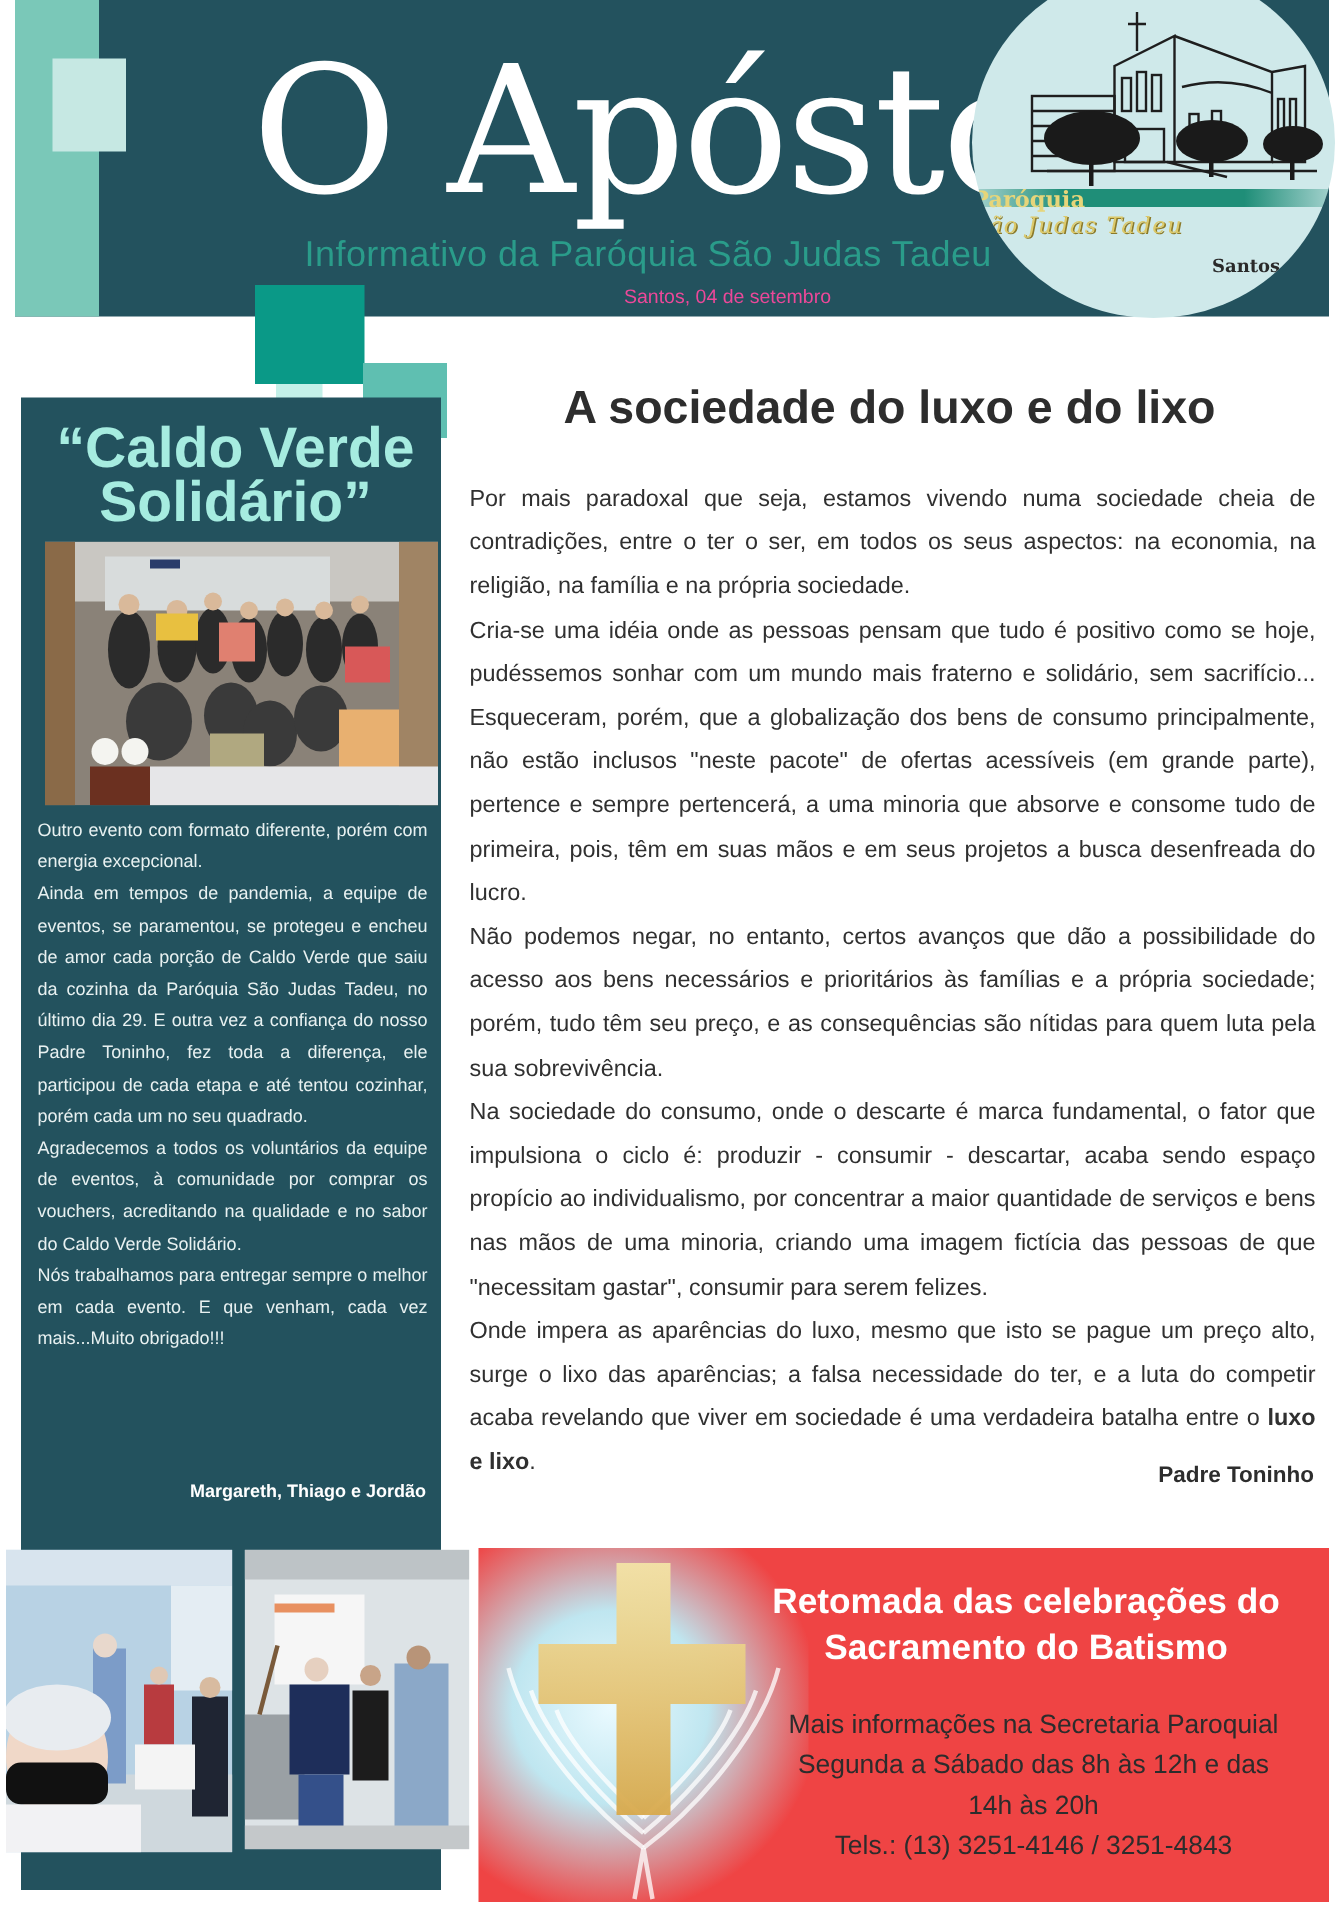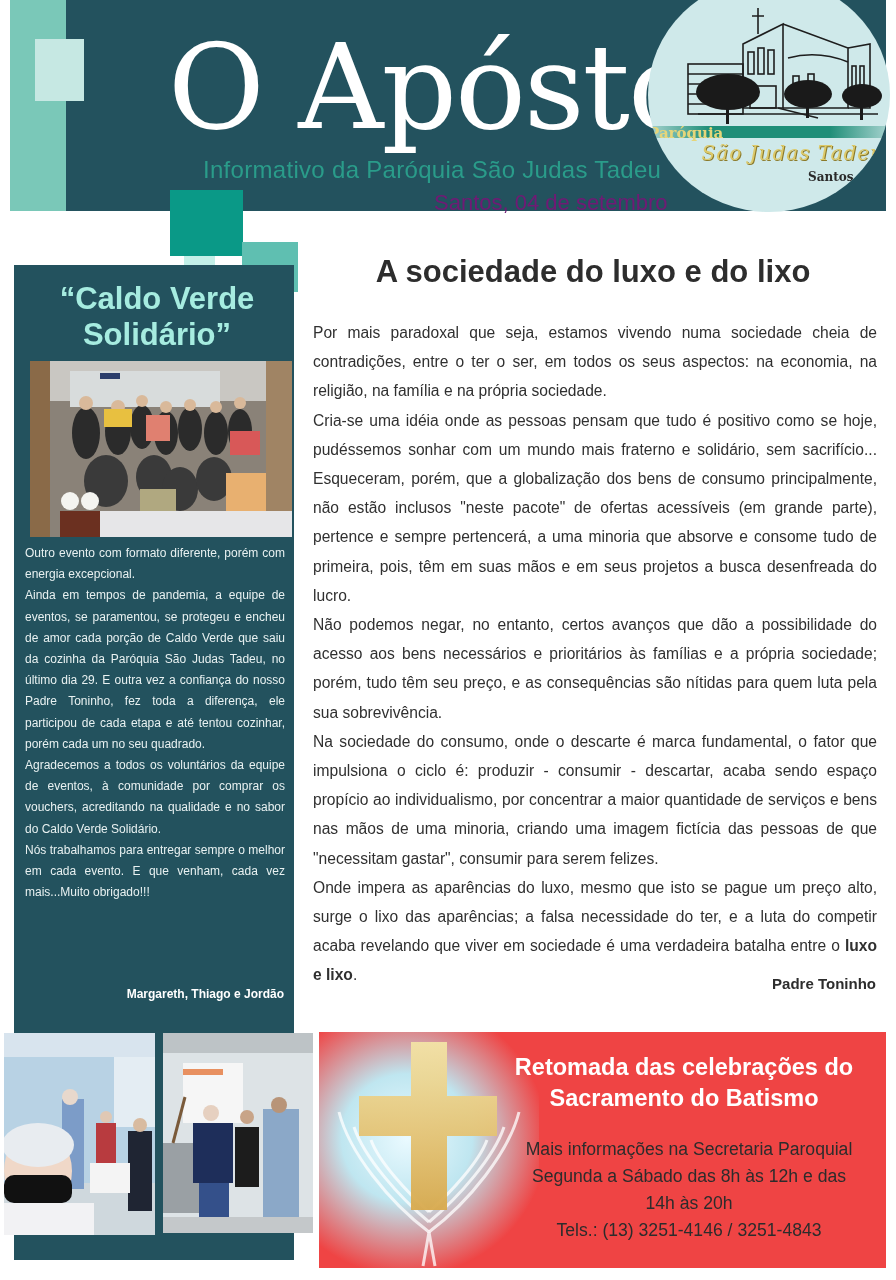--- a/index.html
+++ b/index.html
@@ -5,37 +5,37 @@
   * { box-sizing: border-box; margin: 0; padding: 0; }
   html, body { width: 896px; height: 1280px; background: #ffffff; overflow: hidden; }
   body { position: relative; font-family: "Liberation Sans", sans-serif; color: #2d2d2d; }
 
   
   .header { position: absolute; left: 10px; top: 0; width: 876px; height: 211px; background: #23525e; }
   .header-stripe { position: absolute; left: 10px; top: 0; width: 56px; height: 211px; background: #7ac8b8; }
   .header-sq-light { position: absolute; left: 35px; top: 39px; width: 49px; height: 62px; background: #c6e8e3; }
   .title { position: absolute; left: 168px; top: 28px; font-family: "DejaVu Serif", serif; font-size: 118px; color: #ffffff; line-height: 1; letter-spacing: -2px; font-weight: normal; }
   .subtitle { position: absolute; left: 203px; top: 156px; font-size: 24px; color: #2a9c8a; letter-spacing: 0.3px; }
-  .dateline { position: absolute; left: 434px; top: 190px; font-size: 22px; color: #701a75; }
+  .dateline { position: absolute; left: 416px; top: 190px; font-size: 13px; color: #ec4899; }
 
   .logo { position: absolute; left: 648px; top: -22px; width: 242px; height: 234px; border-radius: 50%; background: #cfe9ea; overflow: hidden; }
   .logo svg { position: absolute; left: 0; top: 0; }
   .logo-band { position: absolute; left: 0; top: 148px; width: 242px; height: 12px; background: linear-gradient(90deg, rgba(20,130,110,0.2), #1f8e78 25%, #1f8e78 75%, rgba(20,130,110,0.2)); }
   .logo-paroquia { position: absolute; left: 0; width: 242px; top: 146px; font-family: "DejaVu Serif", serif; font-weight: bold; font-size: 15px; color: #e6d57a; }
-  .logo-name { position: absolute; left: 0; width: 236px; top: 163px; text-align: right; font-family: "DejaVu Serif", serif; font-style: italic; font-size: 20px; color: #dcc96a; text-shadow: 1px 1px 0 #8b7a2a; letter-spacing: 1px; }
+  .logo-name { position: absolute; left: 0; width: 236px; top: 163px; text-align: left; font-family: "DejaVu Serif", serif; font-style: italic; font-size: 15px; color: #dcc96a; text-shadow: 1px 1px 0 #8b7a2a; letter-spacing: 1px; }
   .logo-santos { position: absolute; left: 160px; top: 192px; font-family: "DejaVu Serif", serif; font-weight: bold; font-size: 12px; color: #2a2a2a; }
 
   
   .sq-teal { position: absolute; left: 170px; top: 190px; width: 73px; height: 66px; background: #0a9987; }
   .sq-mint-small { position: absolute; left: 184px; top: 256px; width: 31px; height: 26px; background: #c3f0e8; }
   .sq-mint { position: absolute; left: 242px; top: 242px; width: 56px; height: 50px; background: #5fbfb1; }
 
   
   .left-col { position: absolute; left: 14px; top: 265px; width: 280px; height: 755px; background: #23525e; }
-  .left-title { position: absolute; left: 0; top: 16px; width: 280px; text-align: center; font-size: 31px; font-weight: bold; color: #a6ece0; line-height: 36px; padding-left: 6px; }
+  .left-title { position: absolute; left: 0; top: 16px; width: 280px; text-align: center; font-size: 38px; font-weight: bold; color: #a6ece0; line-height: 36px; padding-left: 6px; }
   .photo-group { position: absolute; left: 16px; top: 96px; width: 262px; height: 176px; overflow: hidden; }
   .left-body { position: absolute; left: 11px; top: 278px; width: 260px; font-size: 12px; line-height: 21.2px; color: #e8f1f1; text-align: justify; }
   .left-body p { margin: 0; }
   .left-sign { position: absolute; right: 10px; top: 722px; font-size: 12px; font-weight: bold; color: #ffffff; }
 
   .bottom-photos-bg { position: absolute; left: 14px; top: 1020px; width: 280px; height: 240px; background: #23525e; }
   .photo-kitchen1 { position: absolute; left: 4px; top: 1033px; width: 151px; height: 202px; overflow: hidden; }
   .photo-kitchen2 { position: absolute; left: 163px; top: 1033px; width: 150px; height: 200px; overflow: hidden; }
 
   

